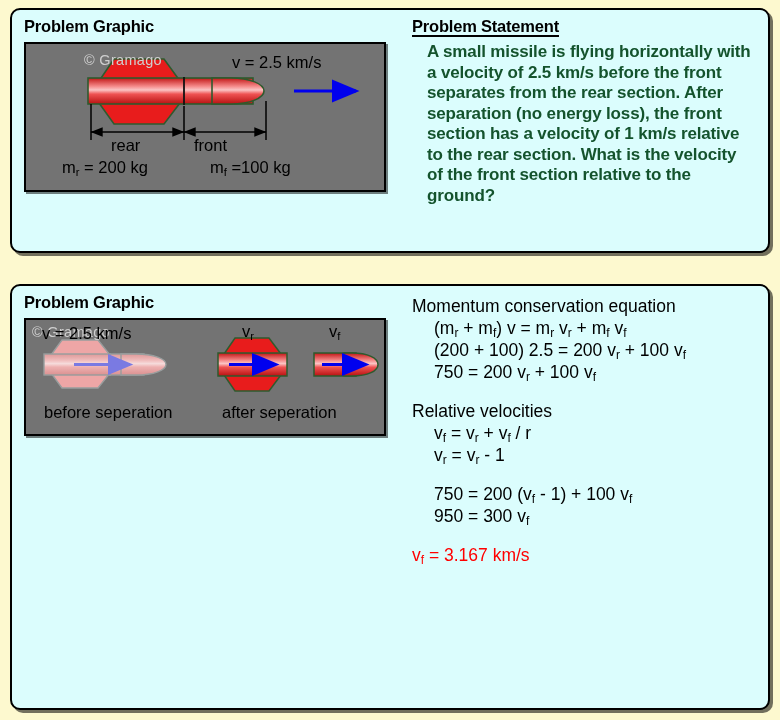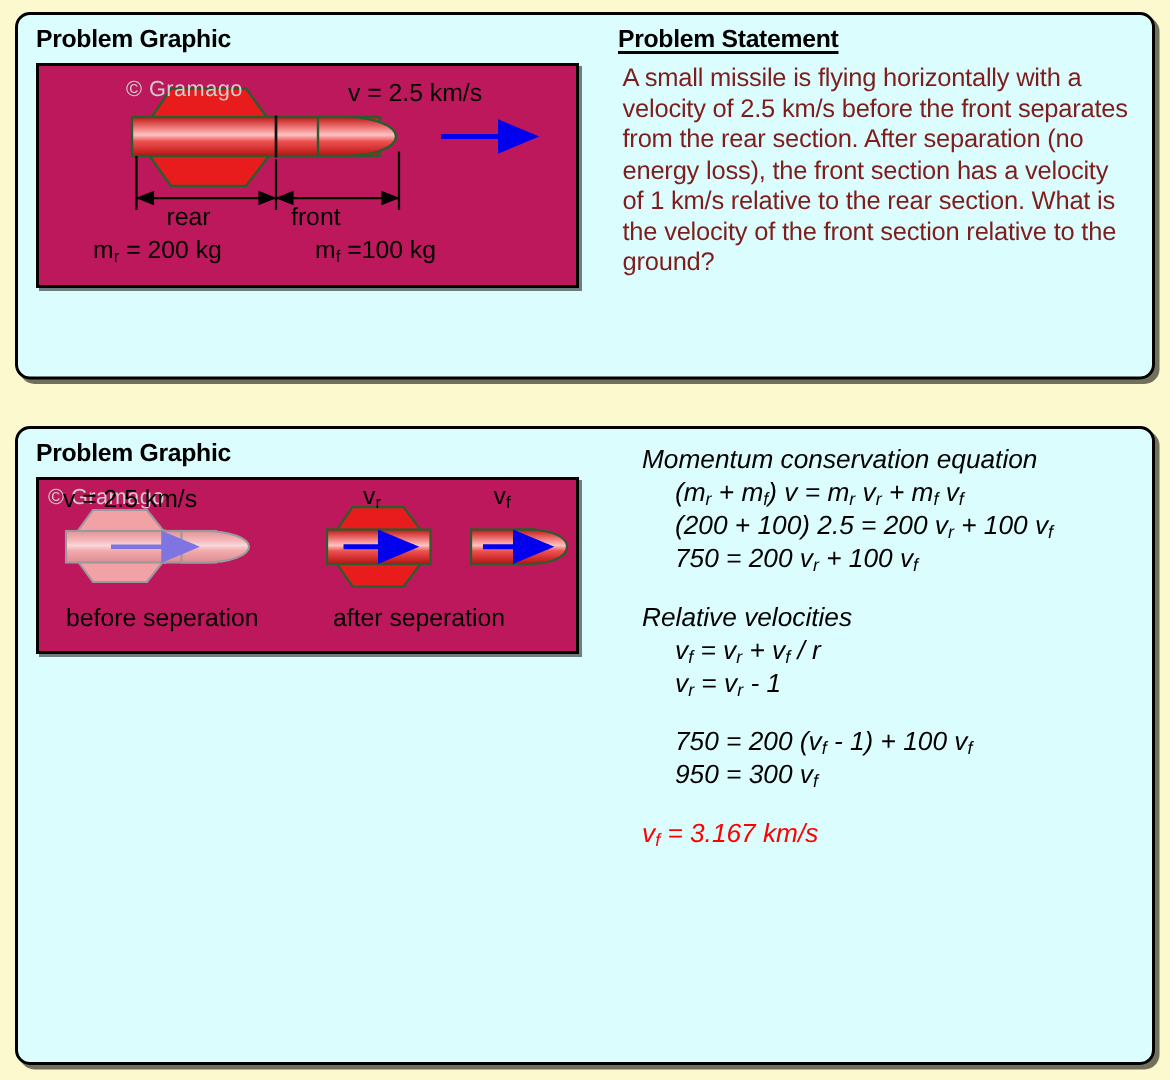--- a/index.html
+++ b/index.html
@@ -60,21 +60,21 @@
     letter-spacing: -0.2px;
   }
   .col-heading.underlined {
     text-decoration: underline;
     text-underline-offset: 3px;
     text-decoration-thickness: 2px;
   }
 
   
   .graphic-frame {
-    background: #be185d;
+    background: #737373;
     border: 2px solid #000000;
     box-shadow: 2px 2px 0 rgba(0,0,0,0.5);
     box-sizing: border-box;
     position: relative;
     overflow: hidden;
   }
   .frame-problem { width: 362px; height: 150px; }
   .frame-solution { width: 362px; height: 118px; }
 
   .watermark {
@@ -85,32 +85,32 @@
     letter-spacing: 0.3px;
     pointer-events: none;
   }
 
   .svg-art { display: block; }
 
   
   .body-text {
     font-size: 17px;
     line-height: 20.5px;
-    color: #7f1d1d;
-    margin: 3px 0 0 3px;
+    color: #14532d;
+    margin: 3px 0 0 15px;
     letter-spacing: -0.15px;
+    font-weight: bold;
   }
 
   
   .steps {
-    margin: 2px 0 0 16px;
+    margin: 2px 0 0 0;
     font-size: 17.5px;
     line-height: 22px;
     color: #000;
-    font-style: italic;
   }
   .step-group { margin-bottom: 17px; }
   .step-group:last-child { margin-bottom: 0; }
   .step-head { margin: 0; }
   .step-line { margin: 0 0 0 22px; white-space: nowrap; }
   .answer {
     color: #ff0000;
     margin: 0;
     font-size: 17.5px;
   }

